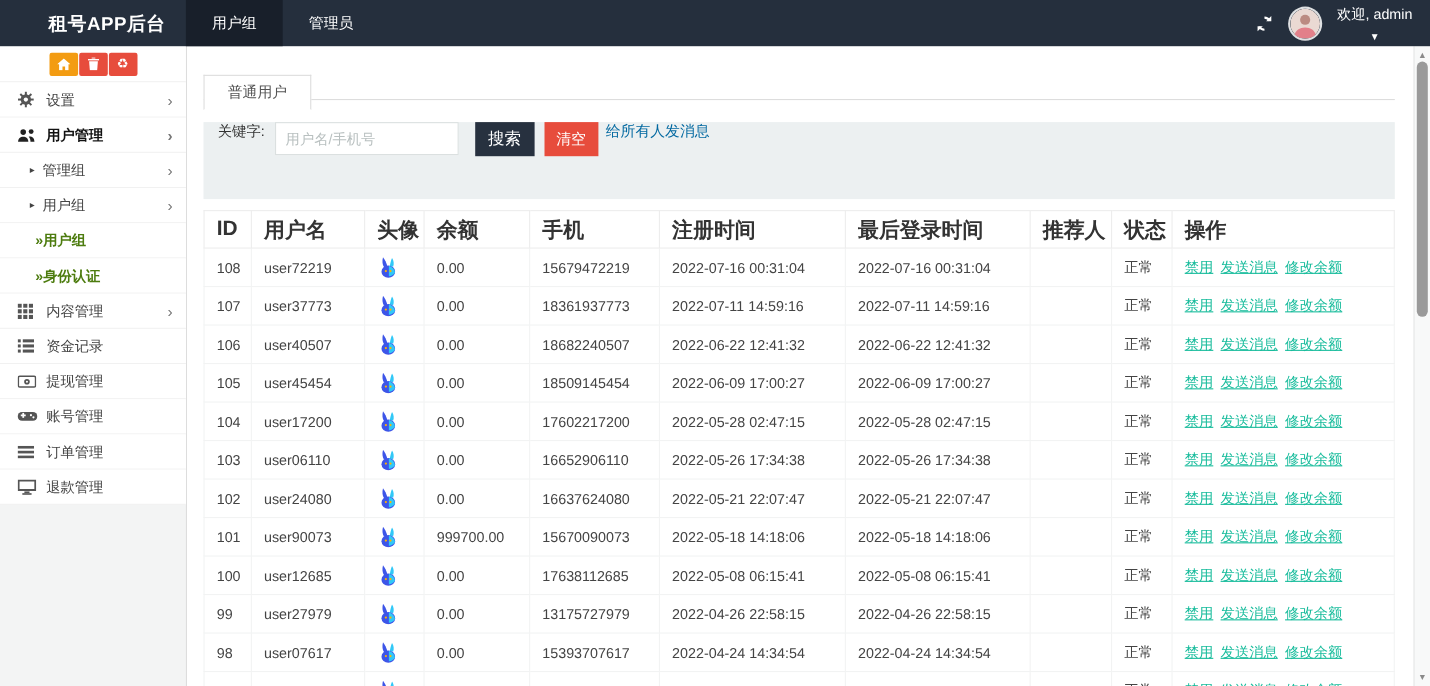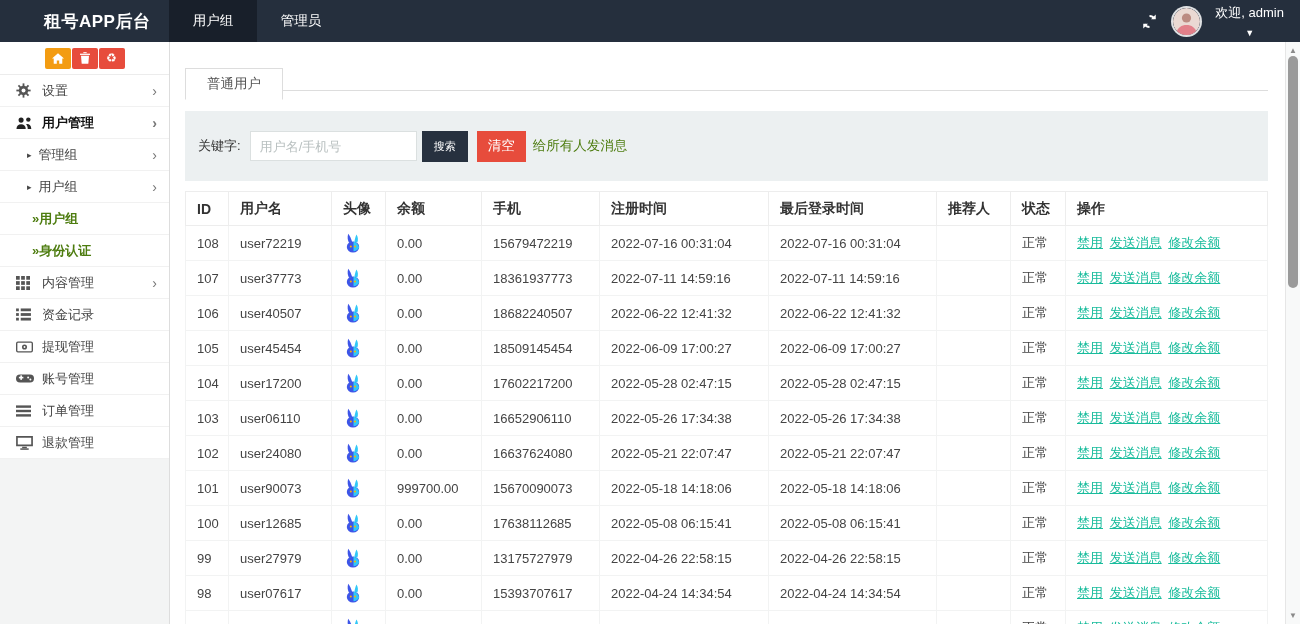--- a/index.html
+++ b/index.html
@@ -43,34 +43,34 @@
   .side-item.lvl2 { padding-left:32px; color:#4d7c0f;font-weight:bold; }
   .side-item.active { font-weight:bold; color:#111; }
 
   
   .main { position:absolute; top:42px; left:170px; right:15px; bottom:0; background:#fff; overflow:hidden; }
   .tabbar { margin:18px 17px 0 15px; border-bottom:1px solid #ddd; height:31px; }
   .tab { display:inline-block; height:32px; line-height:30px; padding:0 21px; background:#fff;
          border:1px solid #ddd; border-bottom:1px solid #fff; font-size:13.5px; color:#555;
          position:relative; top:8px; cursor:pointer; }
   .search-panel { margin:20px 17px 0 15px; height:70px; background:#ecf0f1;
-                  display:flex; align-items:center; padding:0 13px; }
+                  display:flex; align-items:flex-start; padding:0 13px; }
   .kw-label { font-size:13px; color:#333; margin-right:9px; white-space:nowrap; }
   .search-input { width:167px; height:30px; border:1px solid #dbe0e0; background:#fff;
                   padding:0 9px; font-size:13px; color:#7f1d1d; outline:none; }
   .search-input::placeholder { color:#b9c0c0; }
-  .btn-search { margin-left:5px; height:31px; padding:0 12px; background:#27313f; color:#fff;
-                border:none; font-size:11px; cursor:pointer; }
+  .btn-search { margin-left:15px; height:31px; padding:0 12px; background:#27313f; color:#fff;
+                border:none; font-size:15px; cursor:pointer; }
   .btn-clear { margin-left:9px; height:31px; padding:0 11px; background:#e74c3c; color:#fff;
                border:none; font-size:13.5px; cursor:pointer; }
-  .broadcast { margin-left:7px; color:#4d7c0f; font-size:13.5px; text-decoration:none; cursor:pointer; white-space:nowrap; }
+  .broadcast { margin-left:7px; color:#0369a1; font-size:13.5px; text-decoration:none; cursor:pointer; white-space:nowrap; }
 
   .table-wrap { margin:10px 17px 0 15px; }
   table { width:100%; border-collapse:collapse; table-layout:fixed; }
-  th { height:34px; text-align:left; font-size:14px; color:#333; font-weight:bold;
+  th { height:34px; text-align:left; font-size:19px; color:#333; font-weight:bold;
        border:1px solid #ededed; padding:0 11px; white-space:nowrap; overflow:hidden; }
   td { height:35px; font-size:13px; color:#444; border:1px solid #f2f3f3; padding:0 11px;
        white-space:nowrap; overflow:hidden; }
   .act { color:#18bc9c; text-decoration:underline; font-size:13px; margin-right:3px; cursor:pointer; }
   .bunny svg { display:block; }
 
   
   .scrollbar { position:absolute; top:42px; right:0; width:15px; bottom:0;
                background:#f8f9f9; border-left:1px solid #e6e6e6; }
   .sb-up,.sb-down { position:absolute; left:0; width:100%; text-align:center; color:#8a8a8a; font-size:8px; cursor:pointer; }

